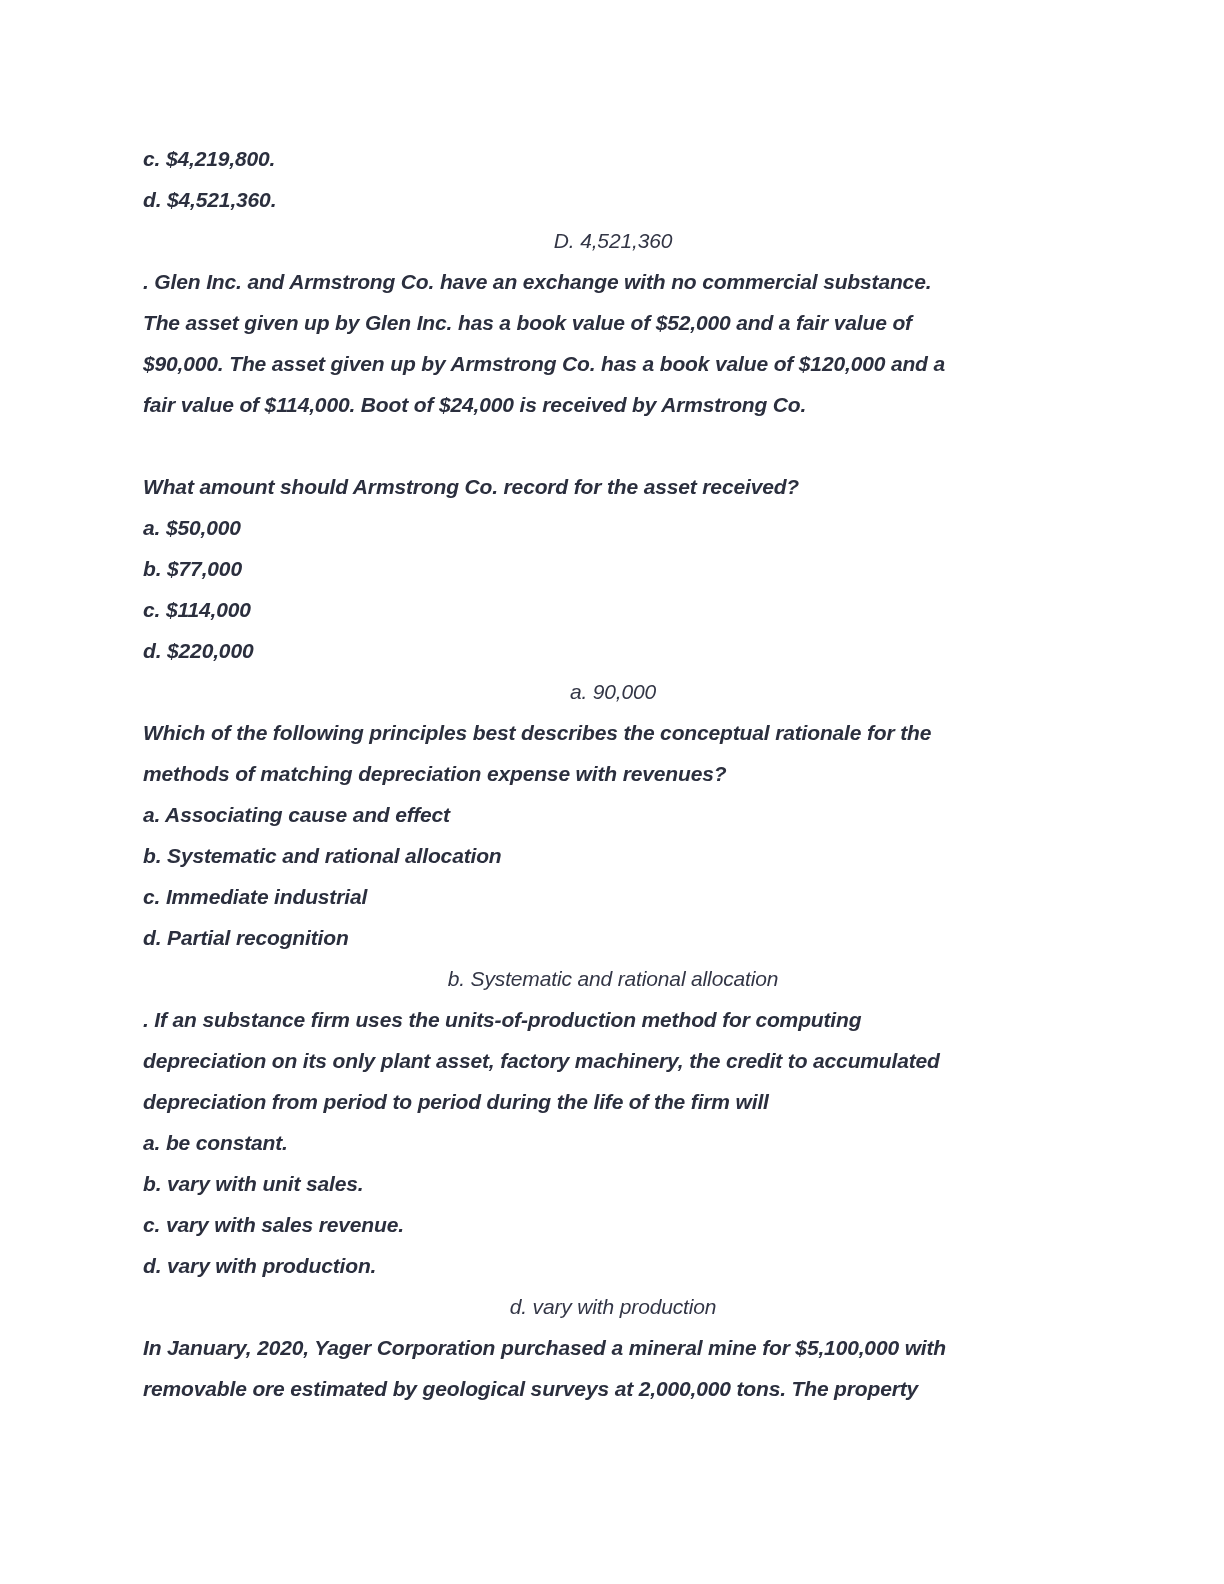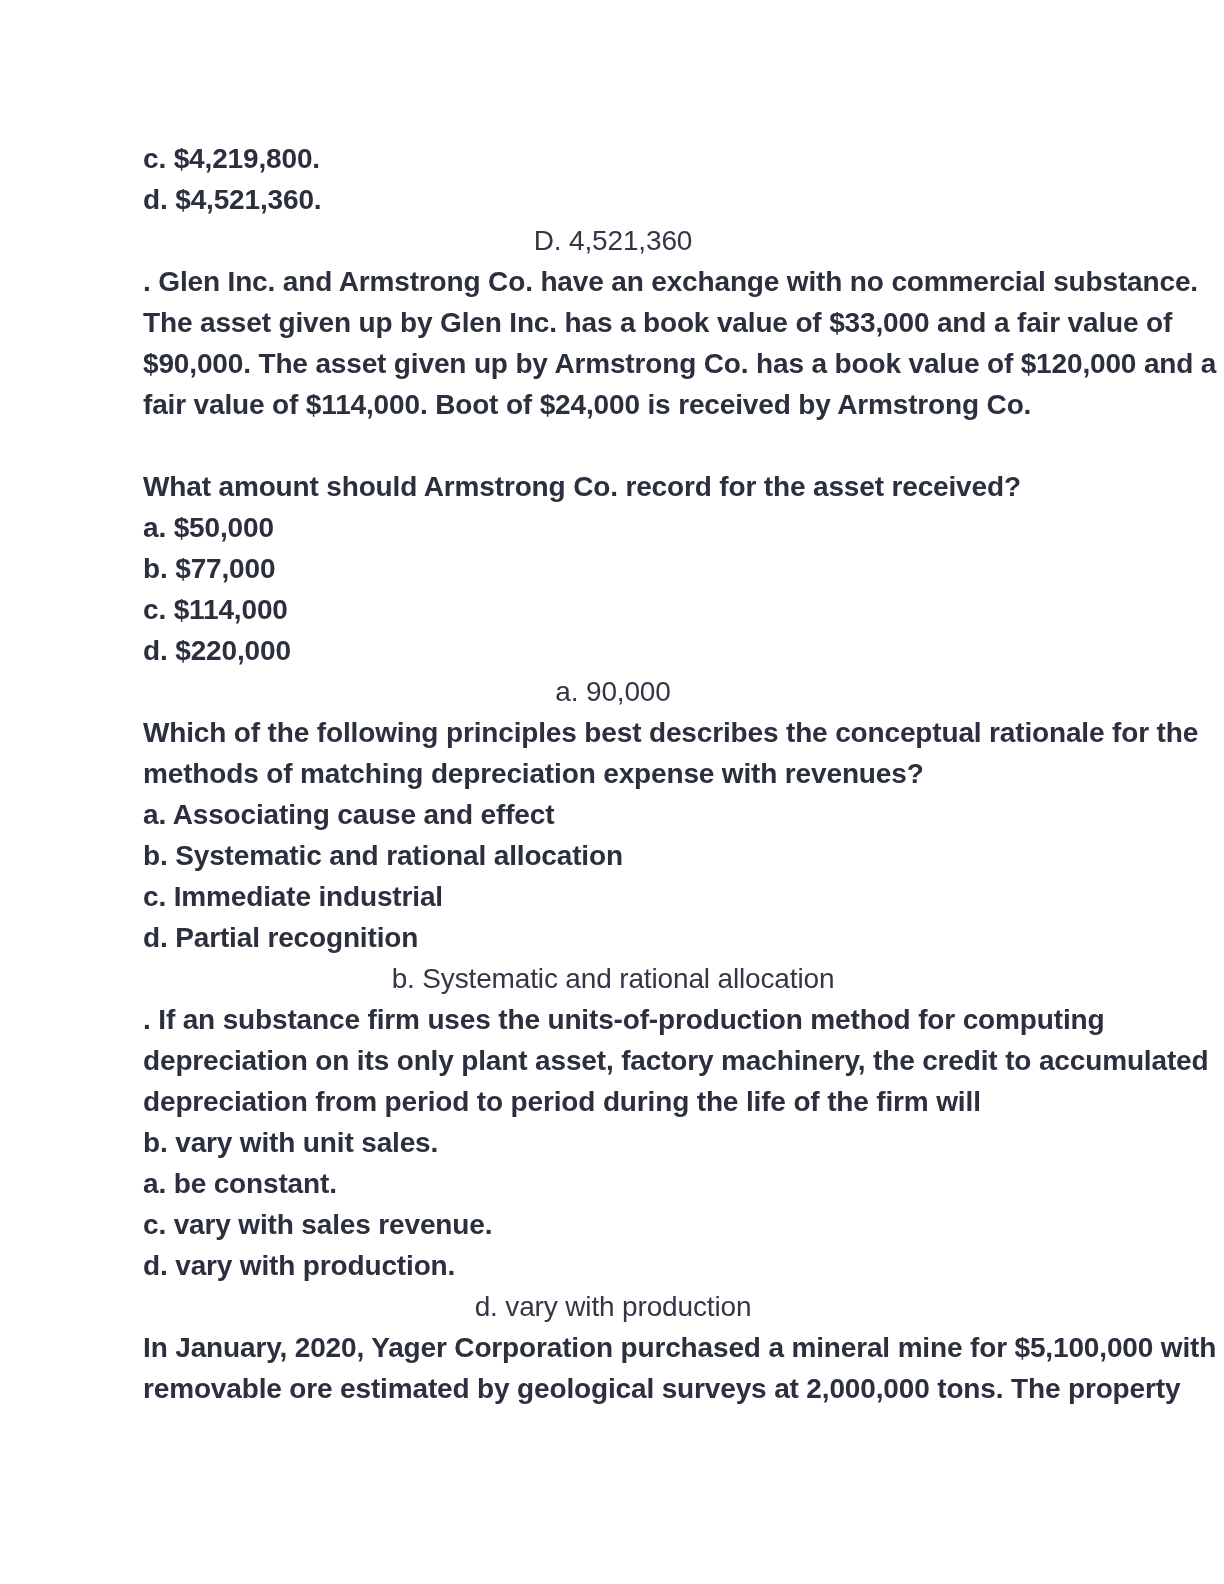--- a/index.html
+++ b/index.html
@@ -15,44 +15,45 @@
       font-family: "Liberation Sans", "DejaVu Sans", sans-serif;
       color: #2b2f3e;
     }
     .page {
       position: absolute;
       left: 143px;
       top: 138px;
       width: 940px;
     }
     .line {
-      font-size: 28px;
+      font-size: 21px;
       line-height: 41px;
       height: 41px;
       white-space: nowrap;
       letter-spacing: -0.15px;
+      font-style: italic;
     }
     .bold { font-weight: bold; }
     .answer { font-weight: normal; color: #333646; text-align: center; }
     .blank { height: 41px; }
   </style>
 </head>
 <body>
 
 <div class="page">
 
   <div>
     <div class="line bold">c. $4,219,800.</div>
     <div class="line bold">d. $4,521,360.</div>
     <div class="line answer">D. 4,521,360</div>
   </div>
 
   <div>
     <div class="line bold">. Glen Inc. and Armstrong Co. have an exchange with no commercial substance.</div>
-    <div class="line bold">The asset given up by Glen Inc. has a book value of $33,000 and a fair value of</div>
+    <div class="line bold">The asset given up by Glen Inc. has a book value of $52,000 and a fair value of</div>
     <div class="line bold">$90,000. The asset given up by Armstrong Co. has a book value of $120,000 and a</div>
     <div class="line bold">fair value of $114,000. Boot of $24,000 is received by Armstrong Co.</div>
     <div class="blank"></div>
     <div class="line bold">What amount should Armstrong Co. record for the asset received?</div>
     <div class="line bold">a. $50,000</div>
     <div class="line bold">b. $77,000</div>
     <div class="line bold">c. $114,000</div>
     <div class="line bold">d. $220,000</div>
     <div class="line answer">a. 90,000</div>
   </div>
@@ -64,22 +65,22 @@
     <div class="line bold">b. Systematic and rational allocation</div>
     <div class="line bold">c. Immediate industrial</div>
     <div class="line bold">d. Partial recognition</div>
     <div class="line answer">b. Systematic and rational allocation</div>
   </div>
 
   <div>
     <div class="line bold">. If an substance firm uses the units-of-production method for computing</div>
     <div class="line bold">depreciation on its only plant asset, factory machinery, the credit to accumulated</div>
     <div class="line bold">depreciation from period to period during the life of the firm will</div>
+    <div class="line bold">a. be constant.</div>
     <div class="line bold">b. vary with unit sales.</div>
-    <div class="line bold">a. be constant.</div>
     <div class="line bold">c. vary with sales revenue.</div>
     <div class="line bold">d. vary with production.</div>
     <div class="line answer">d. vary with production</div>
   </div>
 
   <div>
     <div class="line bold">In January, 2020, Yager Corporation purchased a mineral mine for $5,100,000 with</div>
     <div class="line bold">removable ore estimated by geological surveys at 2,000,000 tons. The property</div>
   </div>
 

